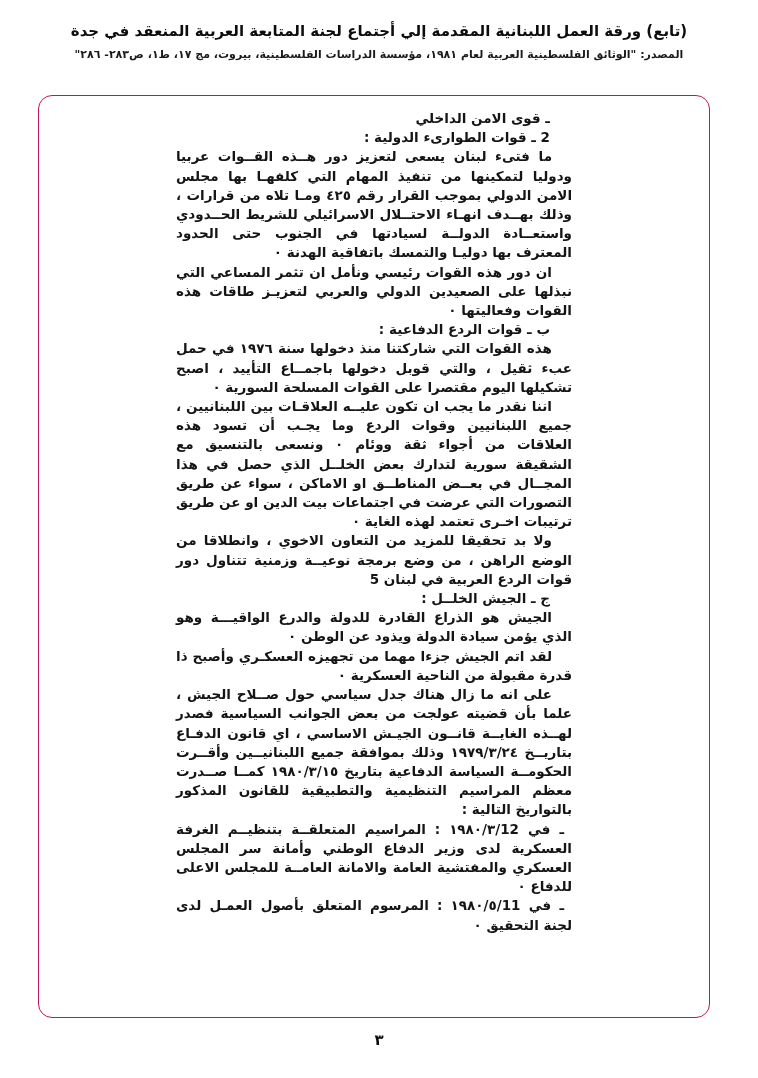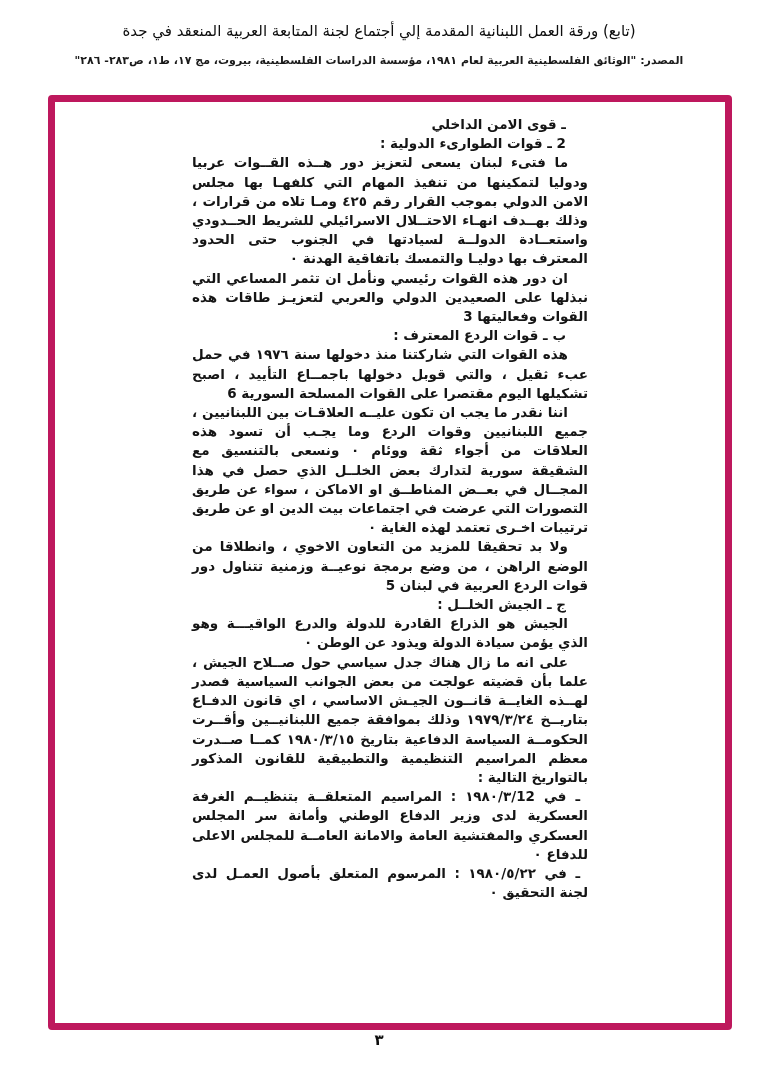--- a/index.html
+++ b/index.html
@@ -19,38 +19,38 @@
   .header {
     position: absolute;
     top: 22px;
     left: 0;
     width: 100%;
     text-align: center;
     direction: rtl;
   }
   .doc-title {
     font-size: 15px;
-    font-weight: normal;
-    margin: 0 0 14px 0;
+    font-weight: bold;
+    margin: 0 0 8px 0;
     color: #0d0d0d;
   }
   .doc-source {
     font-size: 11px;
     font-weight: bold;
     margin: 0;
     color: #1a1a1a;
   }
   .green-box {
     position: absolute;
     top: 95px;
-    left: 48px;
+    left: 38px;
     width: 670px;
     height: 921px;
-    border: 7px solid #be185d;
-    border-radius: 4px;
+    border: 1px solid #be185d;
+    border-radius: 14px;
     box-sizing: content-box;
     background: #ffffff;
   }
   .text-column {
     direction: rtl;
     width: 396px;
     margin: 13px auto 0 auto;
     font-size: 13.5px;
     line-height: 19.2px;
     font-weight: bold;
@@ -95,30 +95,31 @@
   <div class="header">
     <p class="doc-title">(تابع) ورقة العمل اللبنانية المقدمة إلي أجتماع لجنة المتابعة العربية المنعقد في جدة</p>
     <p class="doc-source">المصدر: "الوثائق الفلسطينية العربية لعام ١٩٨١،  مؤسسة الدراسات الفلسطينية، بيروت، مج ١٧، ط١، ص٢٨٣- ٢٨٦"</p>
   </div>
 
   <div class="green-box">
     <div class="text-column">
       <p class="heading">ـ قوى الامن الداخلي</p>
       <p class="heading">2 ـ قوات الطوارىء الدولية :</p>
       <p class="para">ما فتىء لبنان يسعى لتعزيز دور هــذه القــوات عربيا ودوليا لتمكينها من تنفيذ المهام التي كلفهـا بها مجلس الامن الدولي بموجب القرار رقم ٤٢٥ ومـا تلاه من قرارات ، وذلك بهــدف انهـاء الاحتــلال الاسرائيلي للشريط الحــدودي واستعــادة الدولــة لسيادتها في الجنوب حتى الحدود المعترف بها دوليـا والتمسك باتفاقية الهدنة ٠</p>
-      <p class="para">ان دور هذه القوات رئيسي ونأمل ان تثمر المساعي التي نبذلها على الصعيدين الدولي والعربي لتعزيـز طاقات هذه القوات وفعاليتها 3</p>
-      <p class="heading">ب ـ قوات الردع المعترف :</p>
-      <p class="para">هذه القوات التي شاركتنا منذ دخولها سنة ١٩٧٦ في حمل عبء ثقيل ، والتي قوبل دخولها باجمــاع التأييد ، اصبح تشكيلها اليوم مقتصرا على القوات المسلحة السورية 6</p>
+      <p class="para">ان دور هذه القوات رئيسي ونأمل ان تثمر المساعي التي نبذلها على الصعيدين الدولي والعربي لتعزيـز طاقات هذه القوات وفعاليتها ٠</p>
+      <p class="heading">ب ـ قوات الردع الدفاعية :</p>
+      <p class="para">هذه القوات التي شاركتنا منذ دخولها سنة ١٩٧٦ في حمل عبء ثقيل ، والتي قوبل دخولها باجمــاع التأييد ، اصبح تشكيلها اليوم مقتصرا على القوات المسلحة السورية ٠</p>
       <p class="para">اننا نقدر ما يجب ان تكون عليــه العلاقـات بين اللبنانيين ، جميع اللبنانيين وقوات الردع وما يجـب أن تسود هذه العلاقات من أجواء ثقة ووئام ٠ ونسعى بالتنسيق مع الشقيقة سورية لتدارك بعض الخلــل الذي حصل في هذا المجــال في بعــض المناطــق او الاماكن ، سواء عن طريق التصورات التي عرضت في اجتماعات بيت الدين او عن طريق ترتيبات اخـرى تعتمد لهذه الغاية ٠</p>
       <p class="para">ولا بد تحقيقا للمزيد من التعاون الاخوي ، وانطلاقا من الوضع الراهن ، من وضع برمجة نوعيــة وزمنية تتناول دور قوات الردع العربية في لبنان 5</p>
       <p class="heading">ج ـ الجيش الخلــل :</p>
       <p class="para">الجيش هو الذراع القادرة للدولة والدرع الواقيـــة وهو الذي يؤمن سيادة الدولة ويذود عن الوطن ٠</p>
+      <p class="para">لقد اتم الجيش جزءا مهما من تجهيزه العسكـري وأصبح ذا قدرة مقبولة من الناحية العسكرية ٠</p>
       <p class="para">على انه ما زال هناك جدل سياسي حول صــلاح الجيش ، علما بأن قضيته عولجت من بعض الجوانب السياسية فصدر لهــذه الغايــة قانــون الجيـش الاساسي ، اي قانون الدفـاع بتاريــخ ١٩٧٩/٣/٢٤ وذلك بموافقة جميع اللبنانيــين وأقــرت الحكومــة السياسة الدفاعية بتاريخ ١٩٨٠/٣/١٥ كمــا صــدرت معظم المراسيم التنظيمية والتطبيقية للقانون المذكور بالتواريخ التالية :</p>
       <p class="list-item">ـ في ١٩٨٠/٣/12 : المراسيم المتعلقــة بتنظيــم الغرفة العسكرية لدى وزير الدفاع الوطني وأمانة سر المجلس العسكري والمفتشية العامة والامانة العامــة للمجلس الاعلى للدفاع ٠</p>
-      <p class="list-item">ـ في ١٩٨٠/٥/٢٢ : المرسوم المتعلق بأصول العمـل لدى لجنة التحقيق ٠</p>
+      <p class="list-item">ـ في ١٩٨٠/٥/11 : المرسوم المتعلق بأصول العمـل لدى لجنة التحقيق ٠</p>
     </div>
   </div>
 
   <div class="footer">
     <span class="page-number">٣</span>
   </div>
 
 </div>
 
 </body></html>

